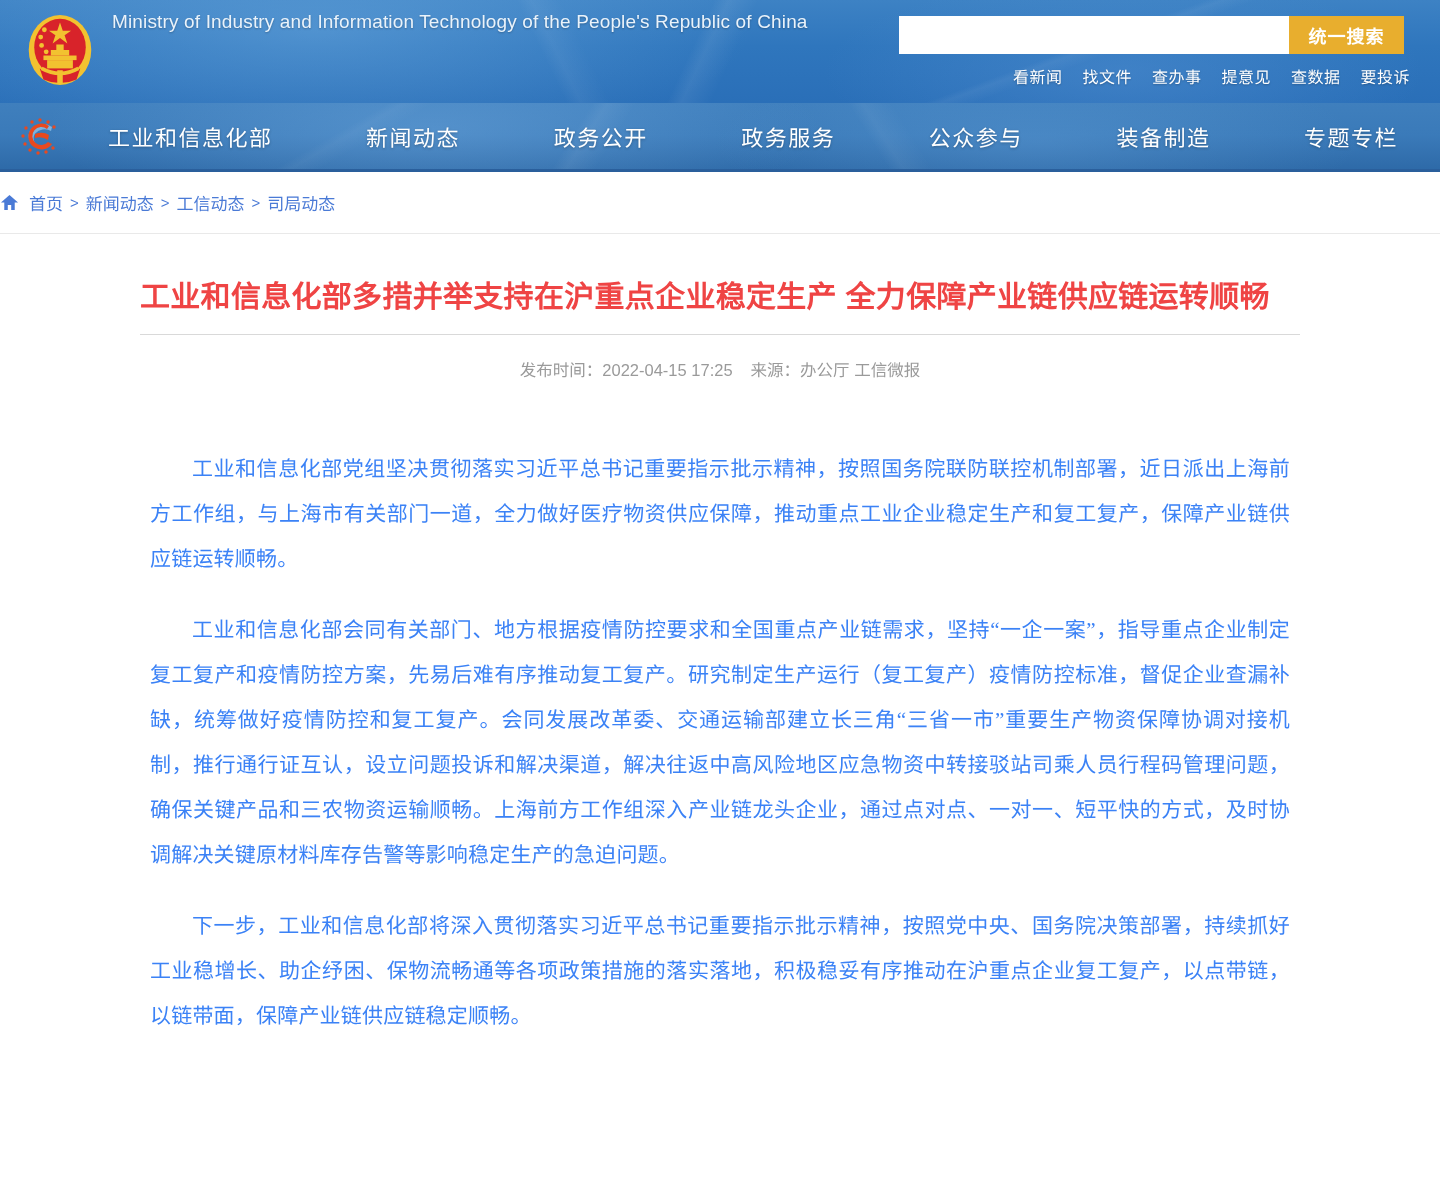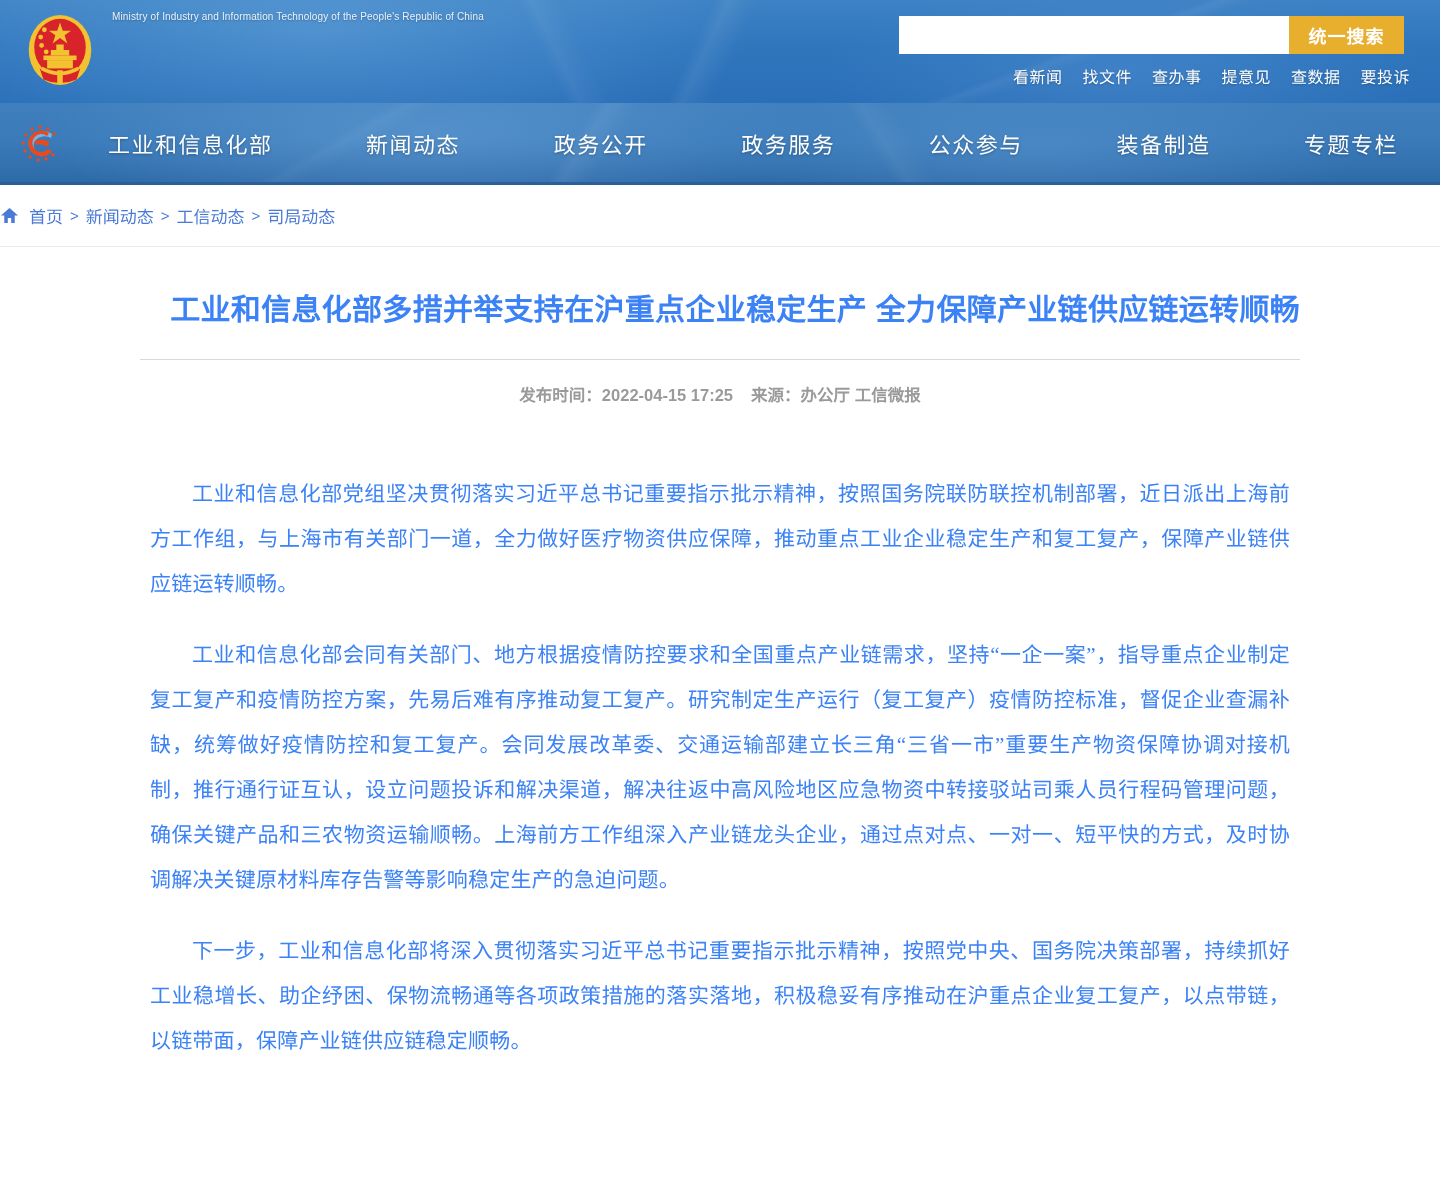--- a/index.html
+++ b/index.html
@@ -59,21 +59,21 @@
     font-size: 46px;
     font-weight: 700;
     color: #ffffff;
     letter-spacing: 1.5px;
     line-height: 1.15;
     text-shadow: 0 1px 3px rgba(0,0,0,0.30);
     white-space: nowrap;
   }
   .site-title-en {
     font-family: "Liberation Sans", "DejaVu Sans", sans-serif;
-    font-size: 10px;
+    font-size: 19px;
     color: #eaf3fb;
     letter-spacing: 0.15px;
     margin-top: 3px;
     text-shadow: 0 1px 2px rgba(0,0,0,0.25);
     white-space: nowrap;
   }
 
   
   .search-wrap {
     position: absolute;
@@ -116,21 +116,21 @@
     font-size: 16px;
     text-decoration: none;
     letter-spacing: 0.5px;
     text-shadow: 0 1px 2px rgba(0,0,0,0.25);
     white-space: nowrap;
   }
 
   
   .nav {
     position: relative;
-    height: 82px;
+    height: 69px;
     background:
       radial-gradient(ellipse 600px 140px at 30% 40%, rgba(130,185,235,0.35) 0%, rgba(130,185,235,0) 65%),
       radial-gradient(ellipse 520px 130px at 72% 60%, rgba(110,170,225,0.30) 0%, rgba(110,170,225,0) 62%),
       linear-gradient(180deg, #3f7fbd 0%, #3a7ab9 50%, #2e6aa8 100%);
     overflow: hidden;
     border-bottom: 3px solid #2a5f9c;
   }
   .nav::before {
     content: "";
     position: absolute; inset: 0;
@@ -191,41 +191,40 @@
   
   .article {
     width: 1160px;
     margin: 0 auto;
     padding-top: 42px;
   }
   .article-title {
     font-family: "Liberation Sans", "DejaVu Sans", sans-serif;
     font-size: 30px;
     font-weight: 700;
-    color: #3b82f6;
-    text-align: right;
+    color: #ef4444;
+    text-align: left;
     line-height: 1.4;
     letter-spacing: 0.3px;
-    margin: 0 0 28px 0;
+    margin: 0 0 16px 0;
     white-space: nowrap;
   }
   .meta-divider {
     border: none;
     border-top: 1px solid #d9d9d9;
     margin: 0 0 22px 0;
   }
   .meta {
     text-align: center;
     color: #9a9a9a;
     font-size: 16.5px;
     display: flex;
     justify-content: center;
     gap: 18px;
     padding-bottom: 4px;
-    font-weight: bold;
   }
   .meta span { white-space: nowrap; }
 
   .body-copy {
     margin-top: 62px;
     padding: 0 10px;
   }
   .body-copy p {
     font-family: "Liberation Serif", "DejaVu Serif", serif;
     font-size: 21px;

